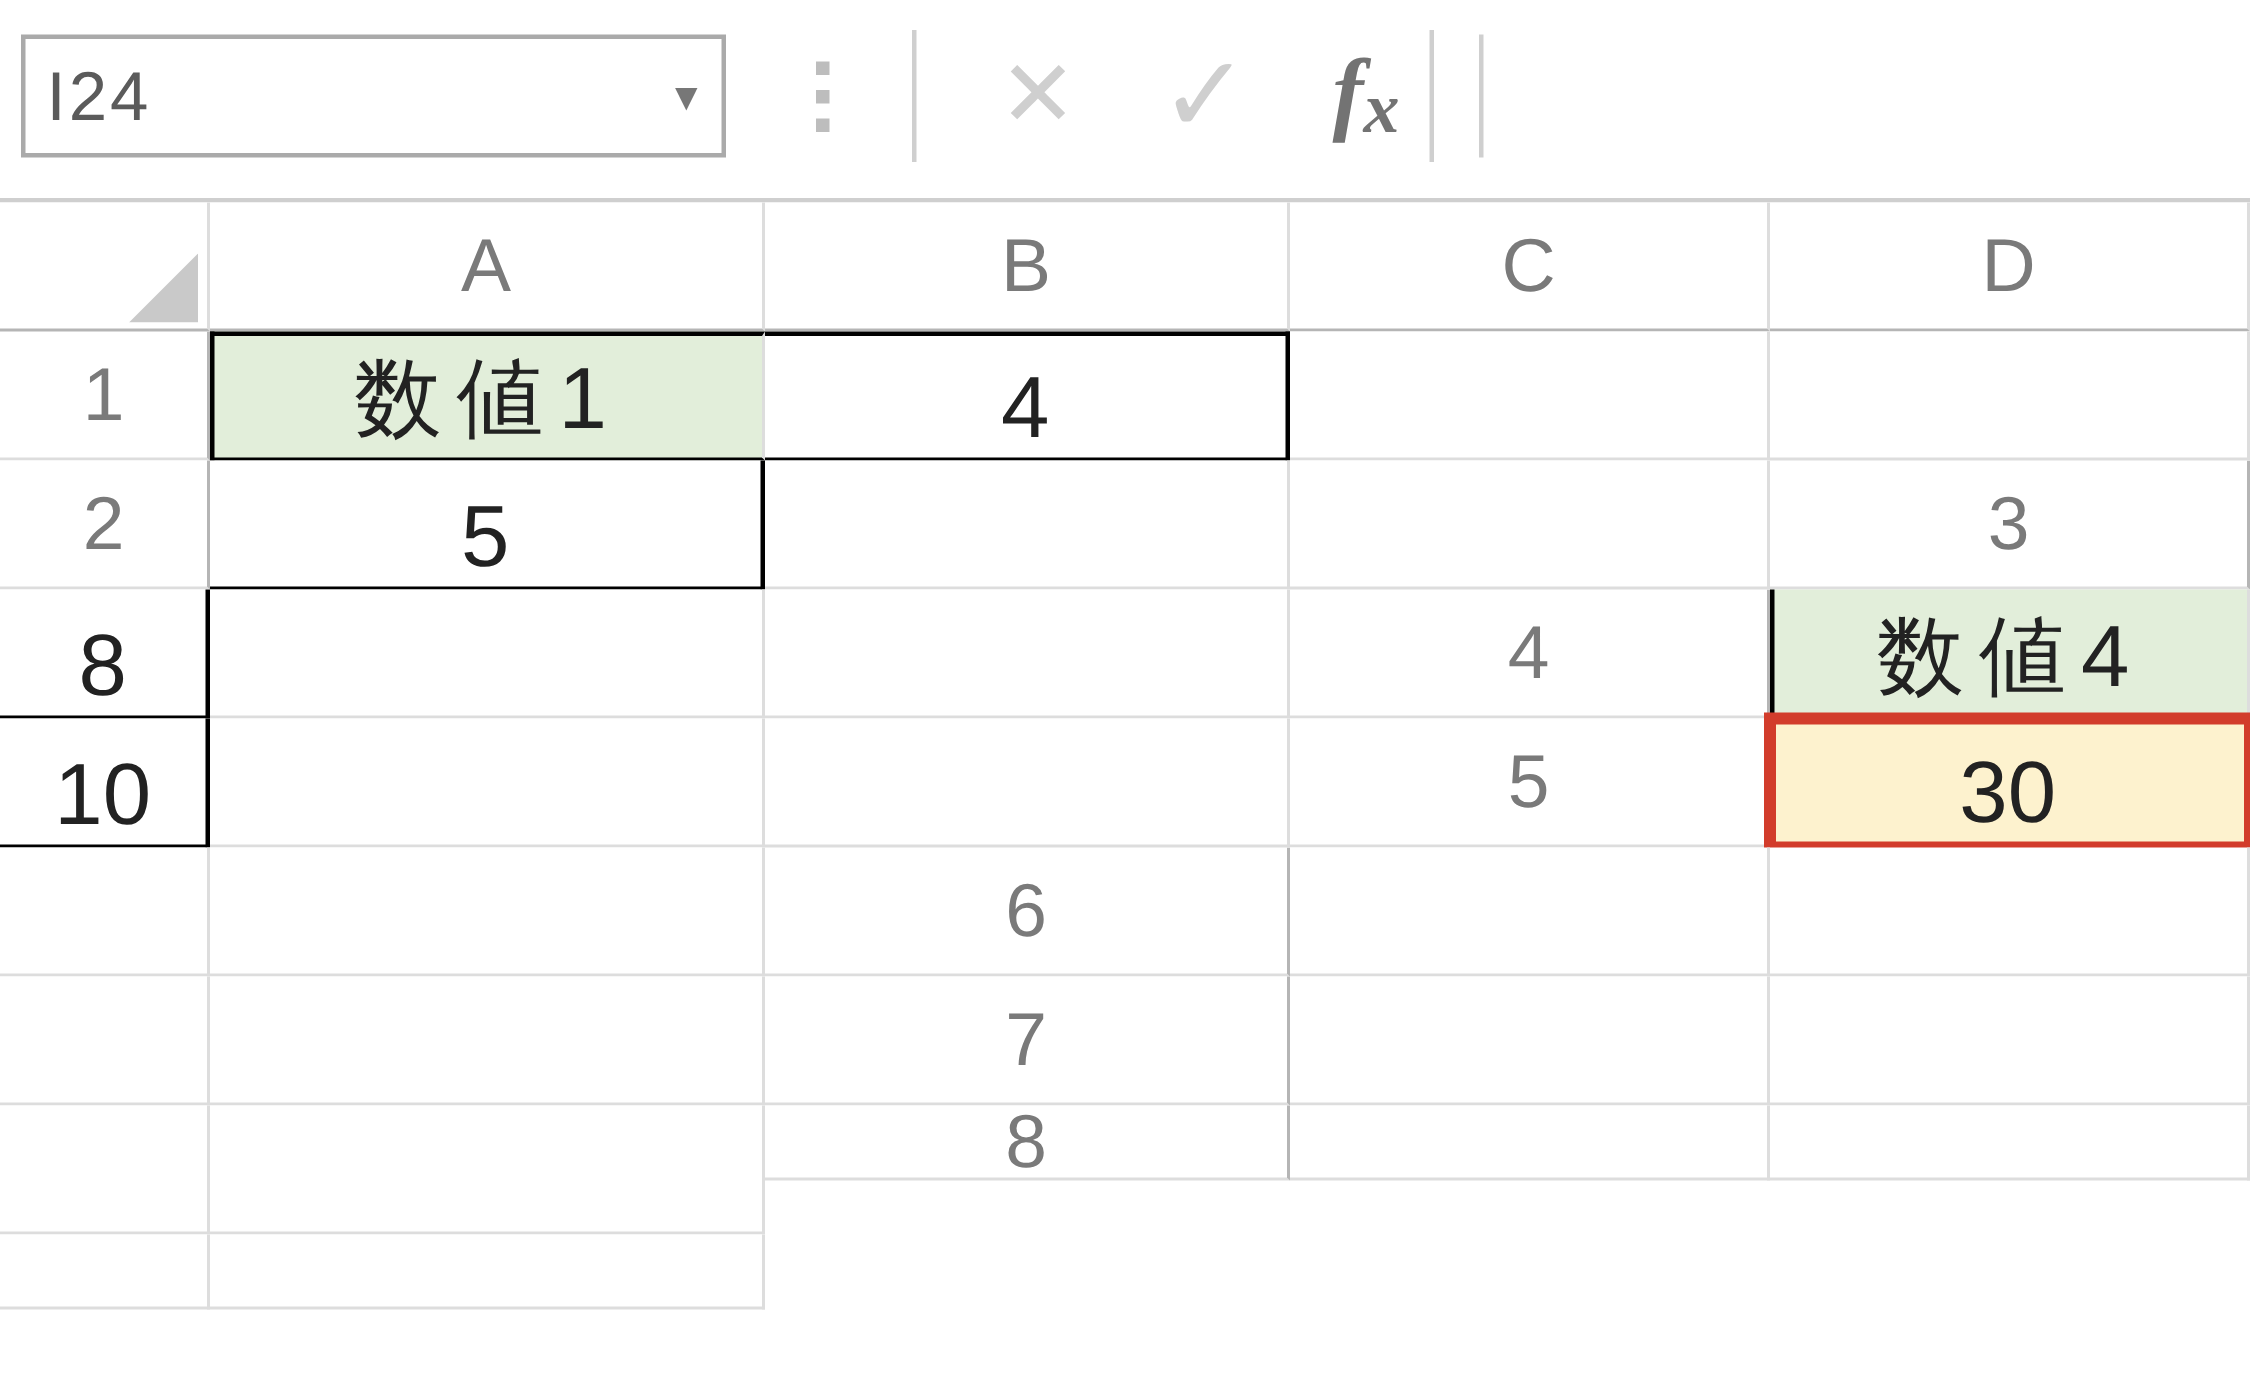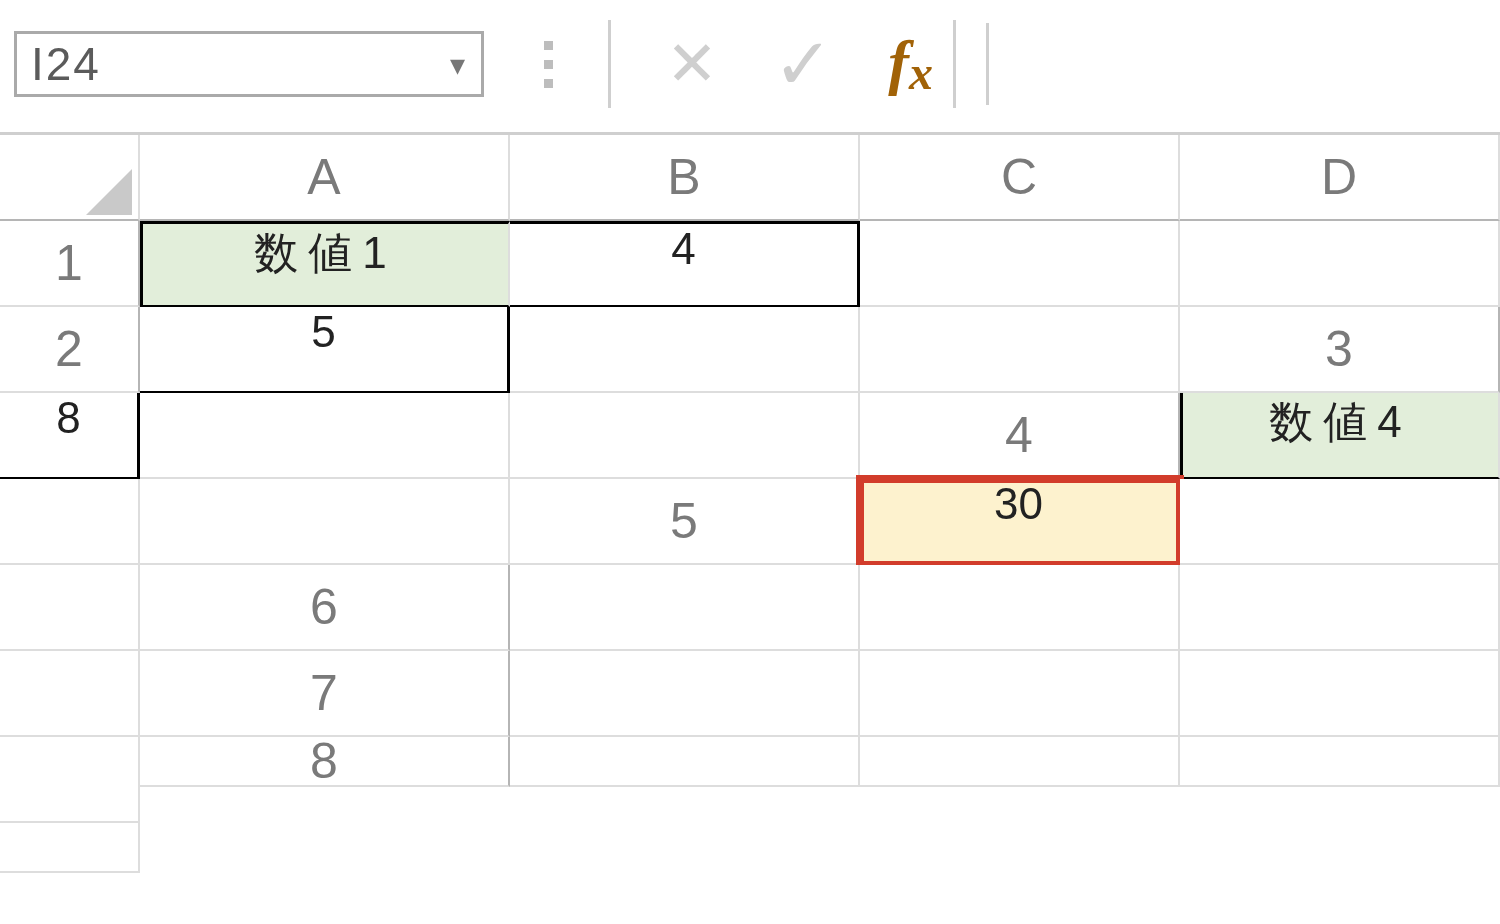--- a/index.html
+++ b/index.html
@@ -15,21 +15,21 @@
   
   .formula-bar {
     display: flex;
     align-items: center;
     gap: 20px;
     padding: 20px 14px 24px 14px;
     border-bottom: 3px solid #cfcfcf;
   }
   .name-box {
     width: 470px;
-    height: 66px;
+    height: 82px;
     border: 3px solid #aaaaaa;
     display: flex;
     align-items: center;
     padding: 0 14px;
     font-size: 46px;
     letter-spacing: 2px;
     color: #5b5b5b;
     position: relative;
     background: #fff;
   }
@@ -52,21 +52,21 @@
   .fb-icons .sep span {
     width: 9px; height: 9px; background: #bdbdbd;
   }
   .fb-icons .btn {
     font-size: 62px;
     line-height: 1;
     color: #cfcfcf;
     font-weight: 300;
   }
   .fb-icons .btn.check { font-size: 72px; color: #cfcfcf; }
-  .fb-icons .btn.fx    { font-style: italic; font-family: Georgia, "Times New Roman", serif; color: #a16207; font-size: 62px; font-weight: 600;}
+  .fb-icons .btn.fx    { font-style: italic; font-family: Georgia, "Times New Roman", serif; color: #737373; font-size: 62px; font-weight: 600;}
   .fb-icons .btn.fx .x { font-size: 48px; font-style: italic; vertical-align: -6px; }
   .fb-divider {
     width: 3px;
     height: 88px;
     background: #cfcfcf;
   }
   .formula-input {
     flex: 1;
     height: 82px;
     border-left: 3px solid #cfcfcf;
@@ -99,23 +99,23 @@
     display: flex;
     align-items: center;
     justify-content: center;
     color: #7a7a7a;
     font-size: 50px;
   }
   .grid .cell {
     border-right: 2px solid #dddddd;
     border-bottom: 2px solid #dddddd;
     display: flex;
-    align-items: flex-start;
+    align-items: flex-end;
     justify-content: center;
-    font-size: 44px;
+    font-size: 58px;
     color: #222;
     position: relative;
     background: #fff;
   }
   
   .b-top    { border-top: 3px solid #000 !important; }
   .b-left   { border-left: 3px solid #000 !important; }
   .b-right  { border-right: 3px solid #000 !important; }
   .b-bottom { border-bottom: 3px solid #000 !important; }
   .b-hline  { border-bottom: 2px solid #000 !important; }
@@ -209,20 +209,23 @@
     </div>
   <div class="cell"></div>
   <div class="cell"></div>
 
   <div class="row-hdr">
       <span>4</span>
     </div>
   <div class="cell fill-green b-left b-hline">
       <span class="jp">数値4</span>
     </div>
+  <div class="cell b-right b-hline">
+      <span class="num">10</span>
+    </div>
   <div class="cell"></div>
   <div class="cell"></div>
 
   <div class="row-hdr">
       <span>5</span>
     </div>
   <div class="cell fill-cream b-right b-bottom highlight-red">
       <span class="num">30</span>
     </div>
   <div class="cell"></div>

